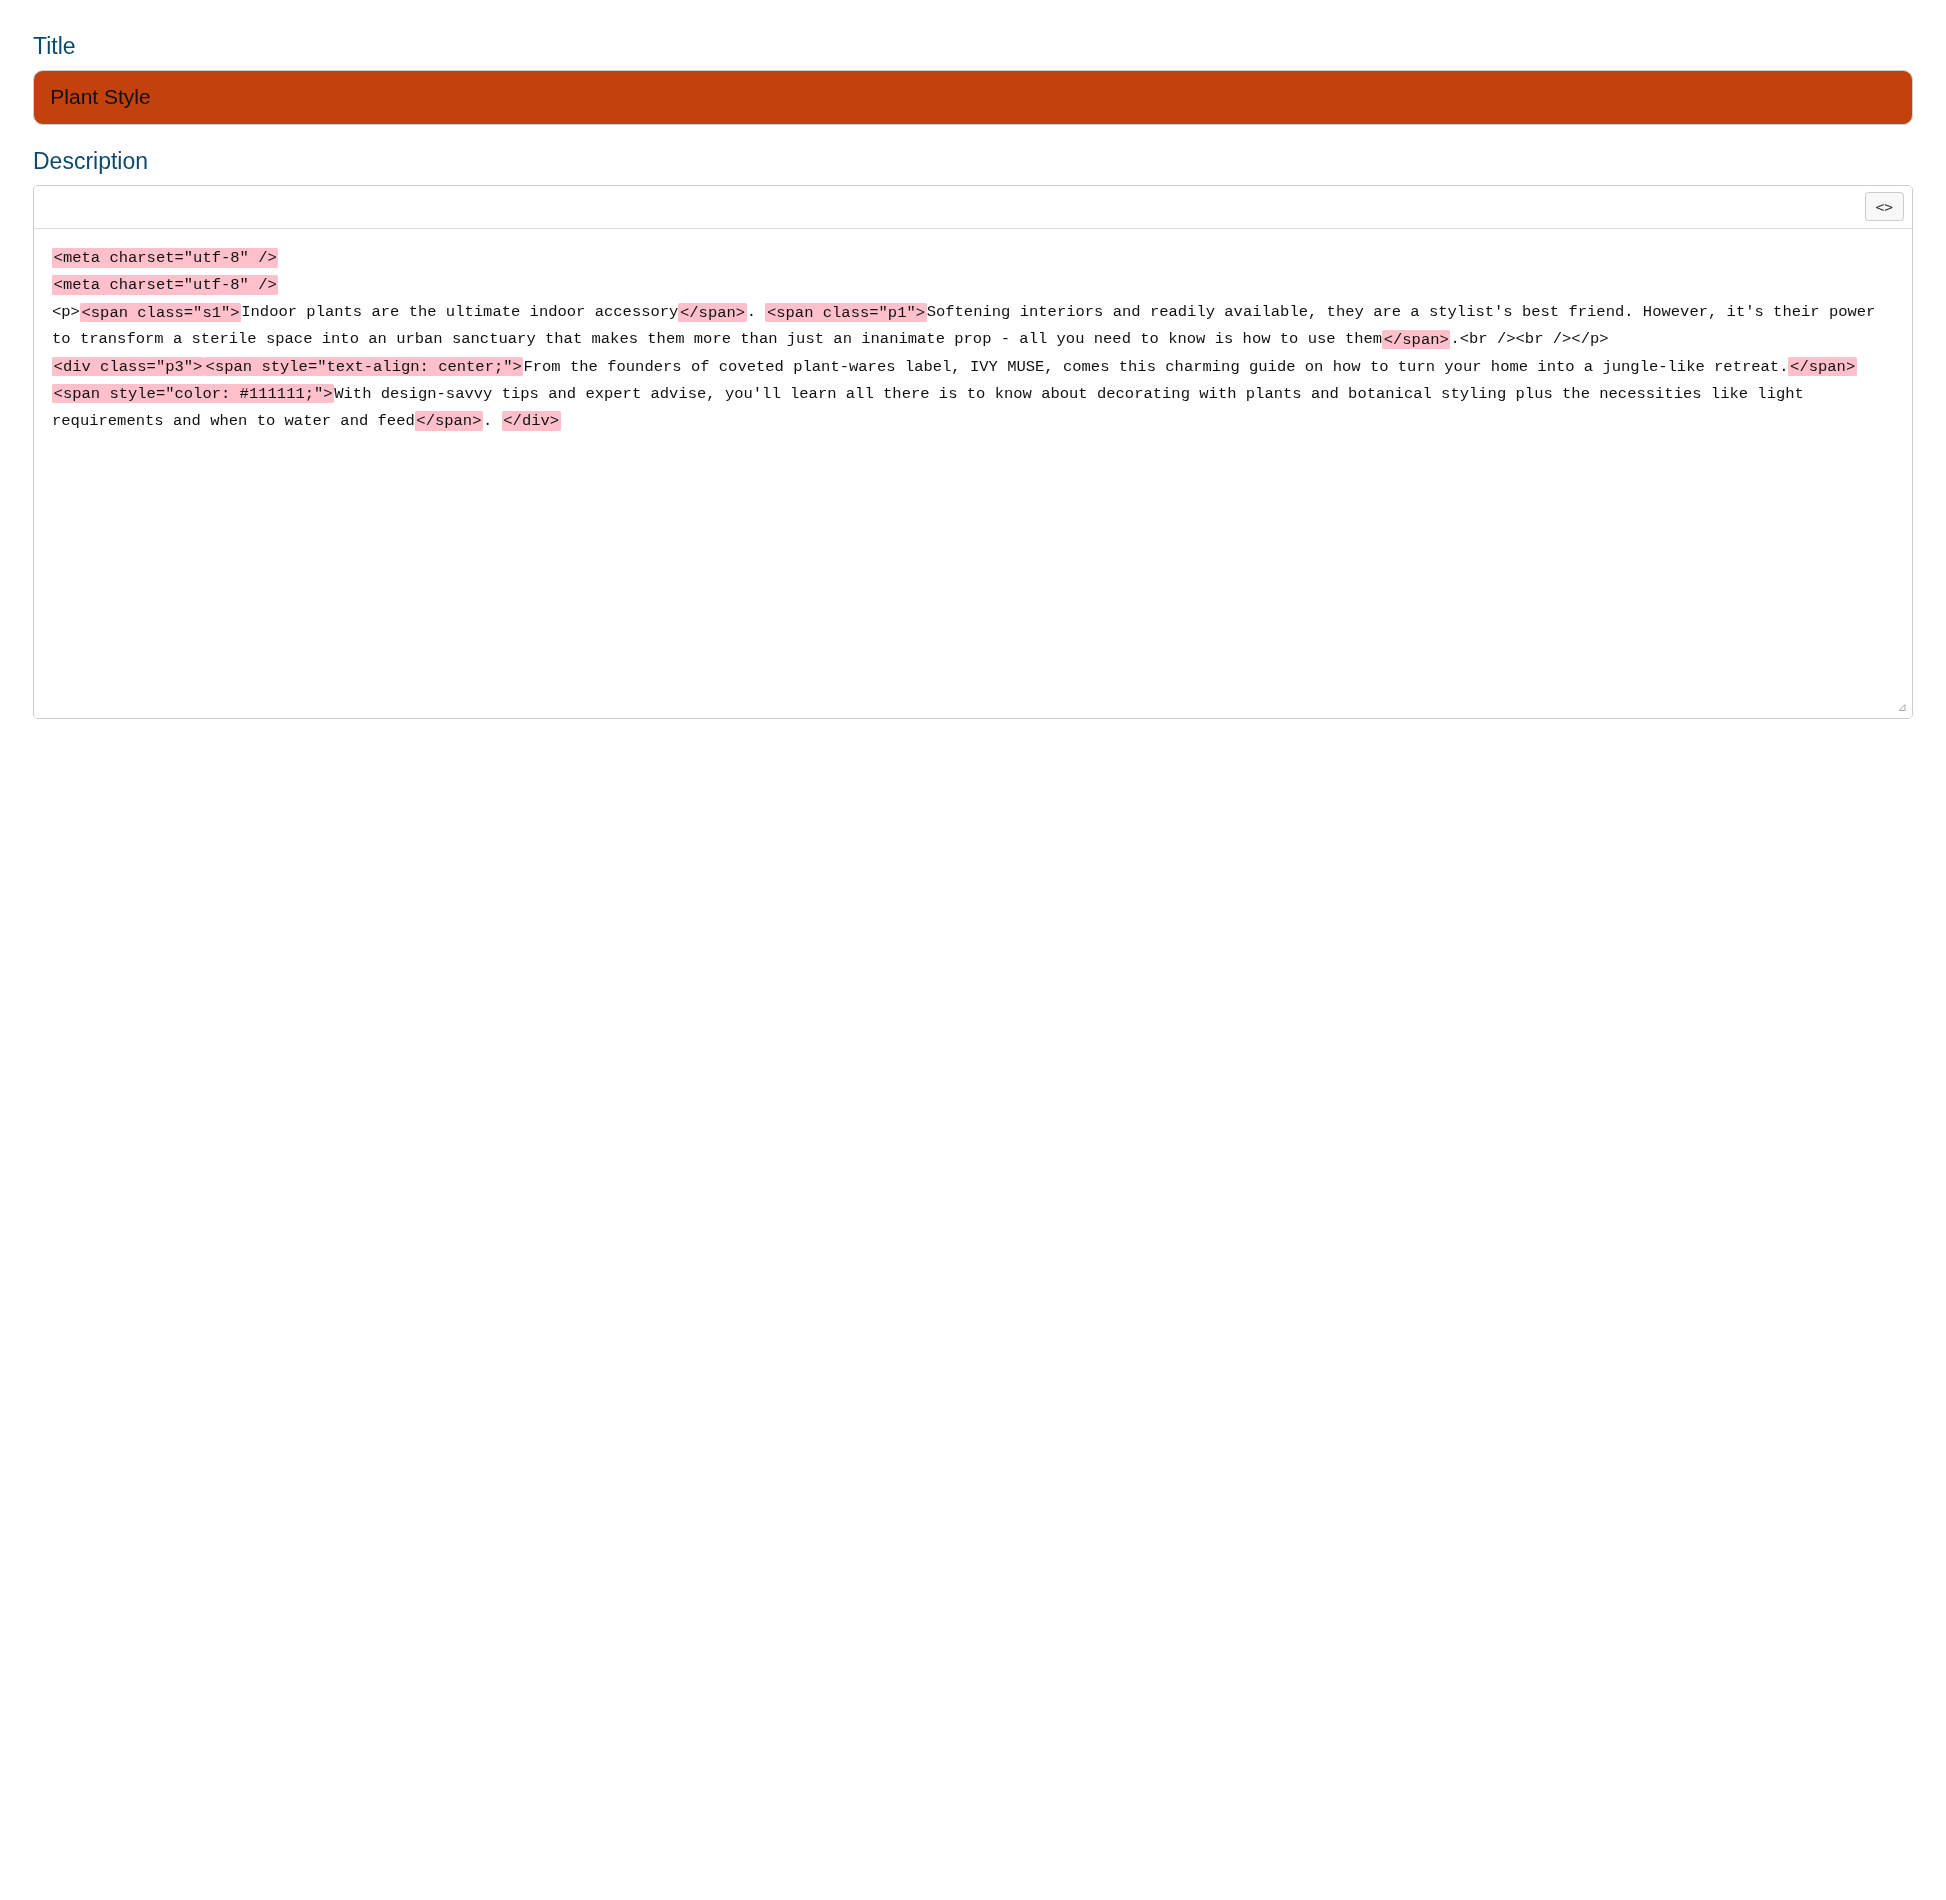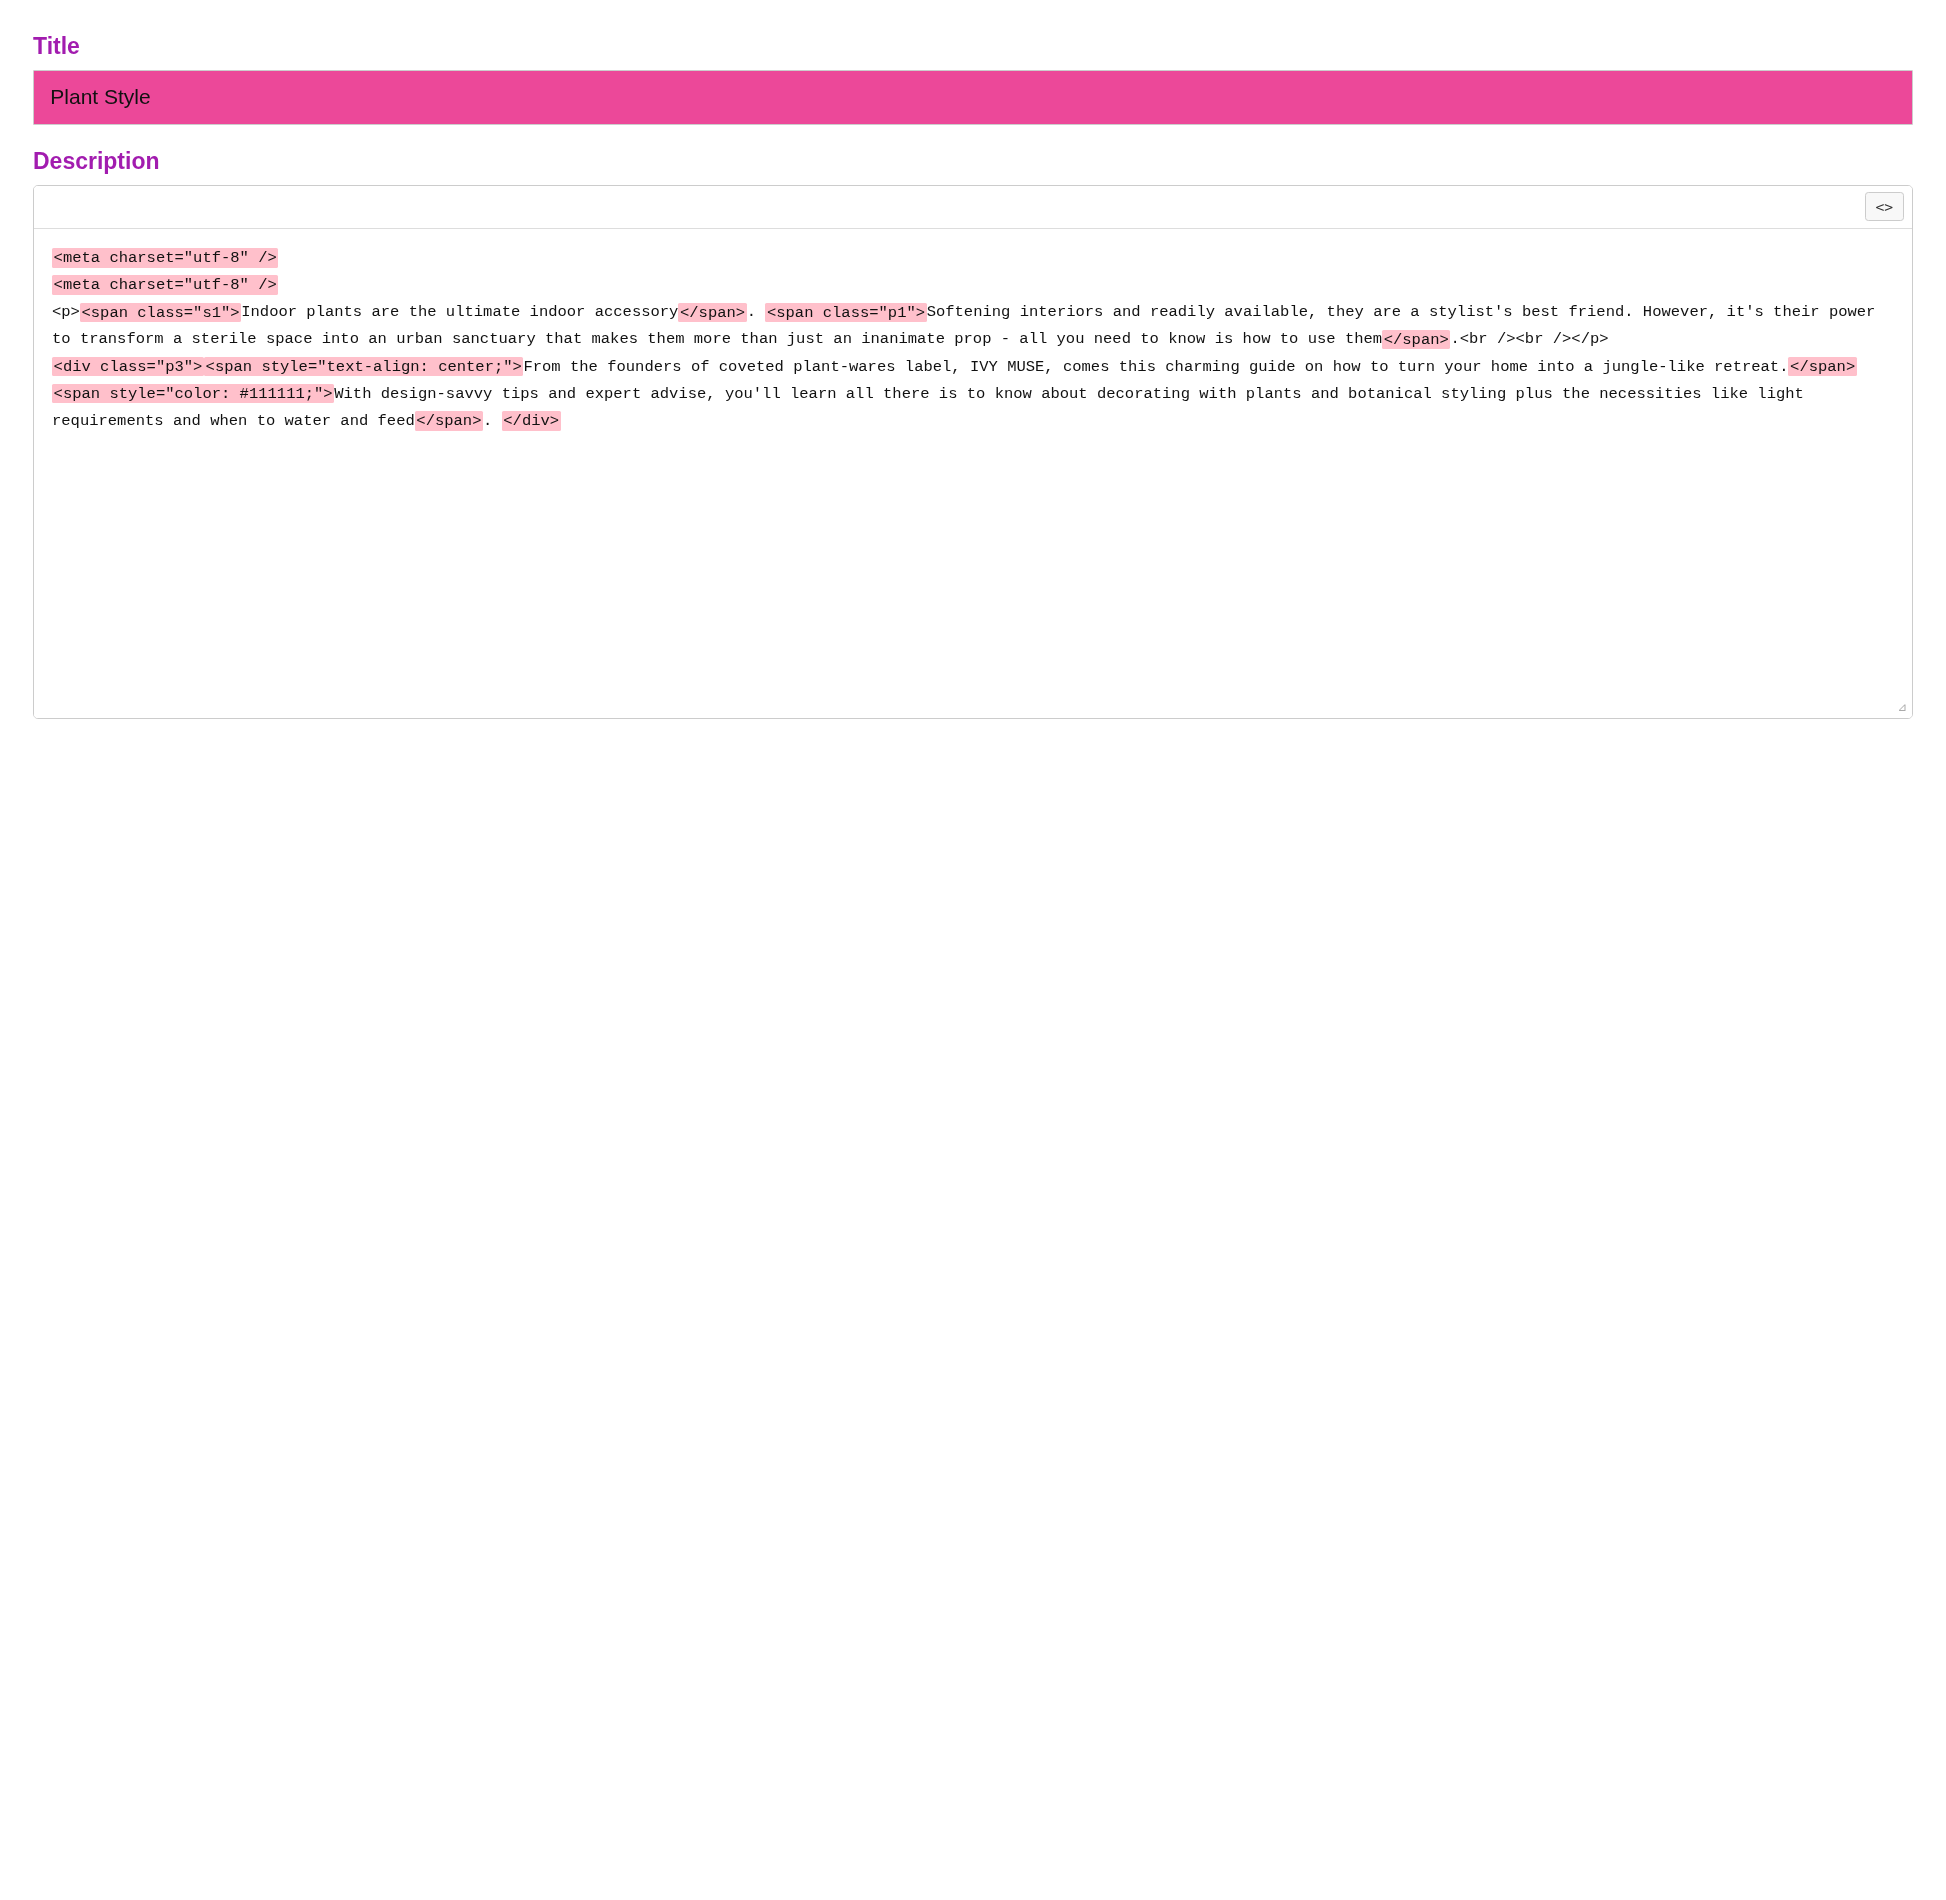--- a/index.html
+++ b/index.html
@@ -14,35 +14,35 @@
       padding: 33px 33px;
       color: #111111;
     }
 
     .form-section {
       margin-bottom: 23px;
     }
 
     .field-label {
       font-size: 23px;
-      font-weight: 700;
-      color: #a21caf;
+      font-weight: 400;
+      color: #0c4a6e;
       margin-bottom: 9.8px;
       display: block;
     }
 
     .title-input {
       width: 100%;
       border: 1.2px solid #cccccc;
-      border-radius: 1px;
+      border-radius: 10px;
       padding: 14.7px 16.3px;
       font-size: 21px;
       color: #111111;
       outline: none;
-      background: #ec4899;
+      background: #c2410c;
     }
 
     .description-wrapper {
       border: 1.2px solid #cccccc;
       border-radius: 4.9px;
       overflow: hidden;
     }
 
     .description-toolbar {
       display: flex;

